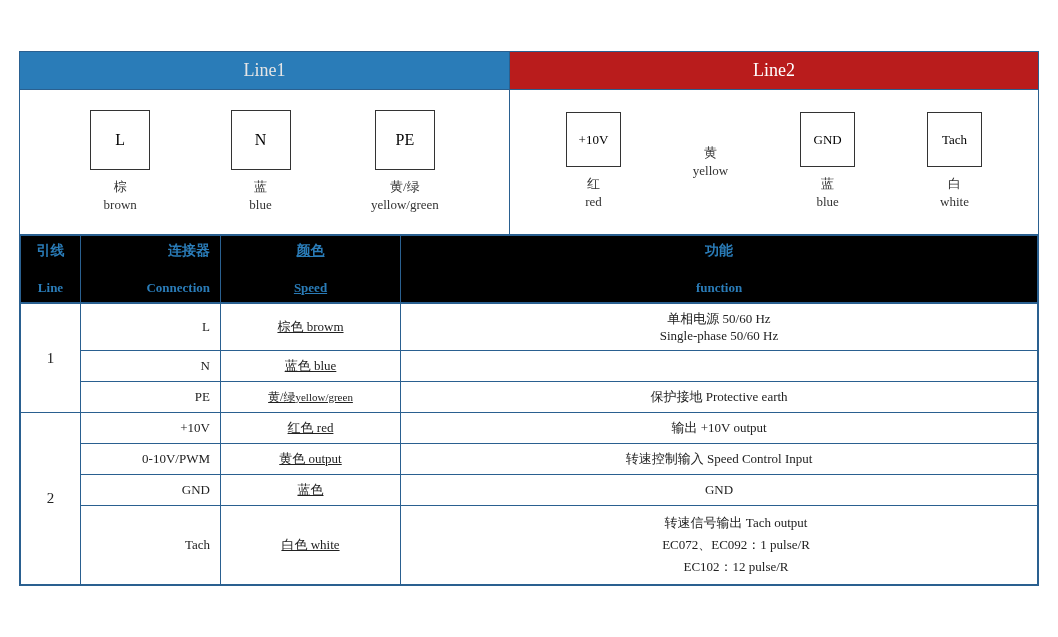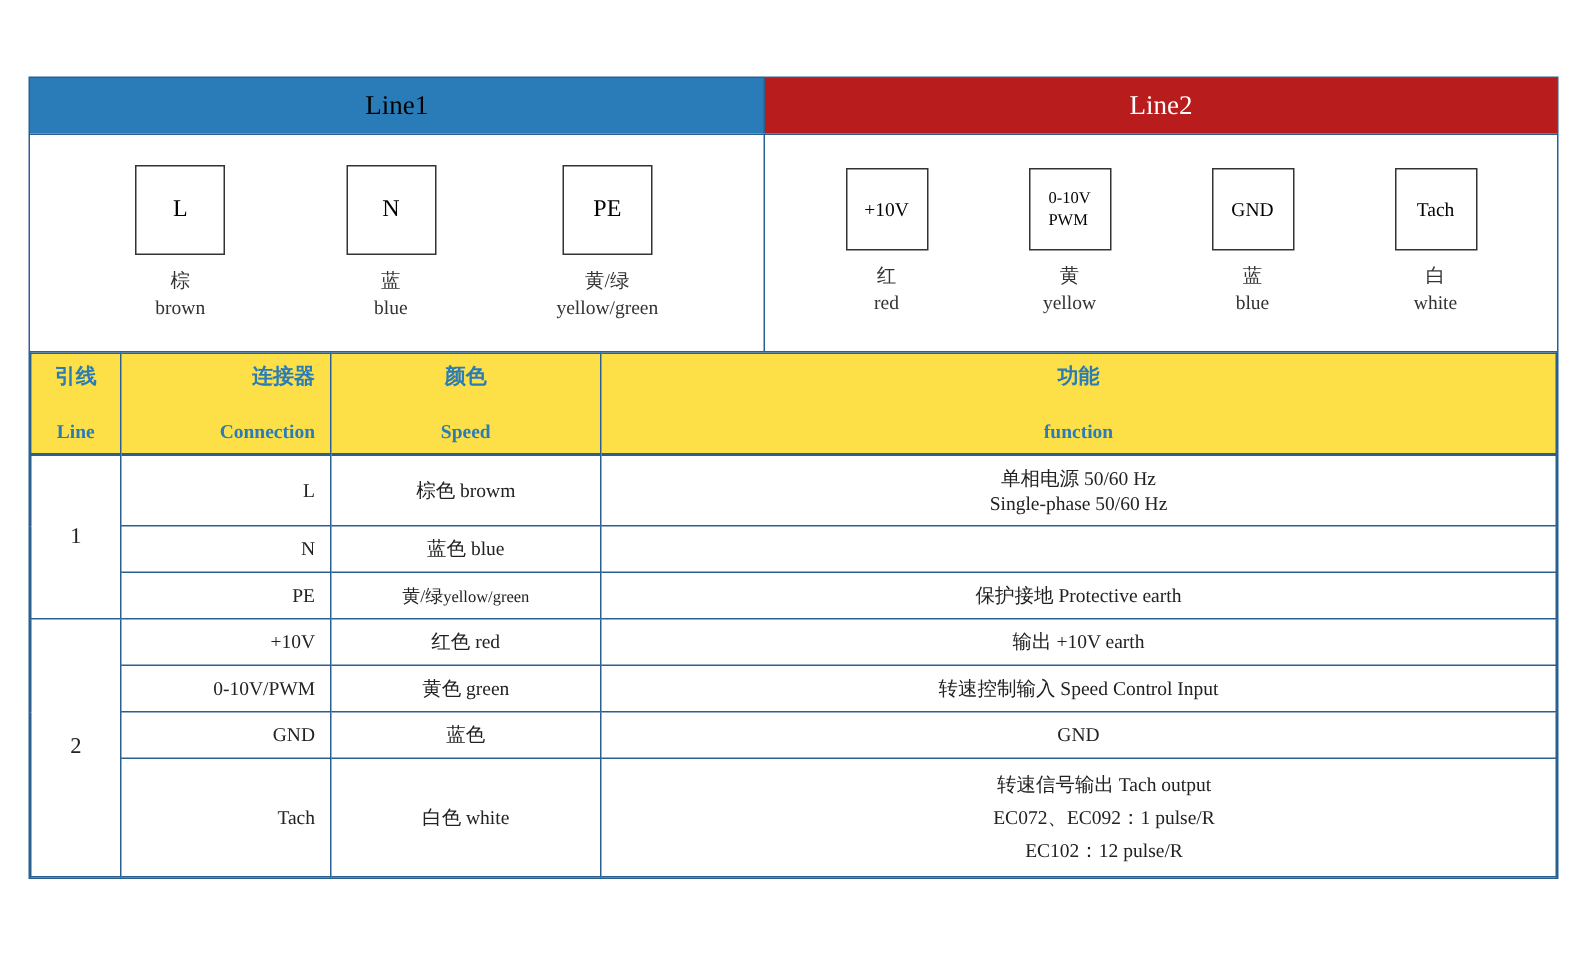--- a/index.html
+++ b/index.html
@@ -18,21 +18,21 @@
       background: #fff;
     }
     
     .header-row {
       display: flex;
       border-bottom: 1.5px solid #2a6090;
     }
     .header-line1 {
       flex: 0 0 490px;
       background: #2a7cb8;
-      color: #000000;
+      color: #e5e5e5;
       text-align: center;
       font-size: 18px;
       padding: 8px 0;
       border-right: 1.5px solid #2a6090;
     }
     .header-line2 {
       flex: 1;
       background: #b91c1c;
       color: #fff;
       text-align: center;
@@ -96,24 +96,24 @@
     }
     th, td {
       border: 1px solid #2a6090;
       padding: 6px 10px;
       vertical-align: middle;
       font-size: 13px;
       color: #222;
     }
     .col-line { width: 60px; text-align: center; }
     .col-conn { width: 140px; text-align: right; }
-    .col-colour { width: 180px; text-align: center; }
+    .col-colour { width: 180px; text-align: center; text-decoration: underline; }
     .col-func { text-align: center; }
     thead th {
-      background: #fde047;
+      background: #000000;
       color: #2a7cb8;
       font-weight: bold;
       font-size: 14px;
       border-bottom: 2px solid #2a6090;
     }
     .thead-zh {
       display: block;
       font-size: 14px;
       color: #2a7cb8;
     }
@@ -156,21 +156,20 @@
         <div class="connector-box">PE</div>
         <div class="connector-label">黄/绿<br>yellow/green</div>
       </div>
     </div>
     <div class="diagram-line2">
       <div class="connector-item">
         <div class="connector-box small">+10V</div>
         <div class="connector-label">红<br>red</div>
       </div>
       <div class="connector-item">
-        <div class="connector-box small" style="font-size:11px; line-height:1.3;">0-10V<br>PWM</div>
         <div class="connector-label">黄<br>yellow</div>
       </div>
       <div class="connector-item">
         <div class="connector-box small">GND</div>
         <div class="connector-label">蓝<br>blue</div>
       </div>
       <div class="connector-item">
         <div class="connector-box small">Tach</div>
         <div class="connector-label">白<br>white</div>
       </div>
@@ -218,25 +217,25 @@
         <tr>
           <td class="col-conn">PE</td>
           <td class="col-colour" style="font-size:12px;margin-top:40px;">黄/绿<span class="sub-text">yellow/green</span></td>
           <td class="col-func">保护接地 Protective earth</td>
         </tr>
 
         <tr>
           <td class="row-line-num col-line" rowspan="4">2</td>
           <td class="col-conn">+10V</td>
           <td class="col-colour">红色 red</td>
-          <td class="col-func">输出 +10V earth</td>
+          <td class="col-func">输出 +10V output</td>
         </tr>
         <tr>
           <td class="col-conn">0-10V/PWM</td>
-          <td class="col-colour">黄色 green</td>
+          <td class="col-colour">黄色 output</td>
           <td class="col-func">转速控制输入 Speed Control Input</td>
         </tr>
         <tr>
           <td class="col-conn">GND</td>
           <td class="col-colour">蓝色</td>
           <td class="col-func">GND</td>
         </tr>
         <tr>
           <td class="col-conn">Tach</td>
           <td class="col-colour">白色 white</td>

